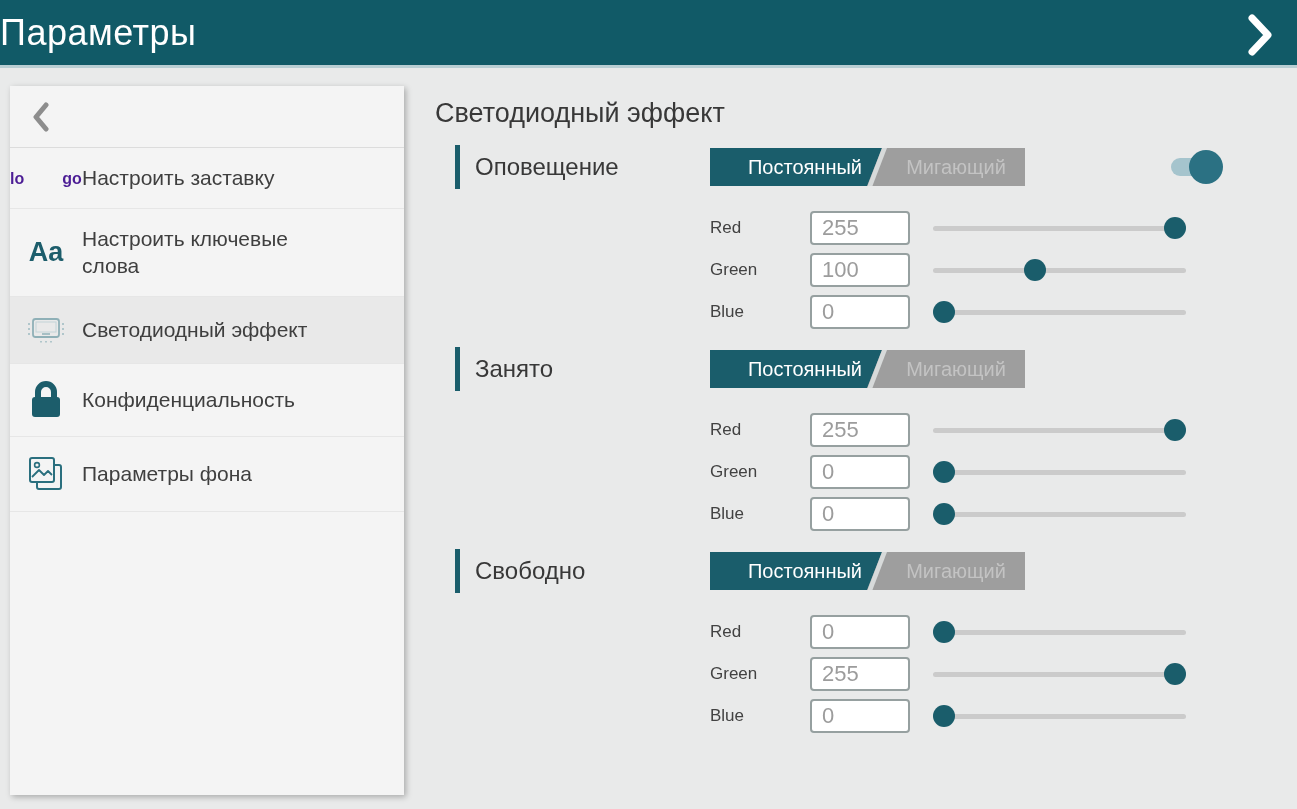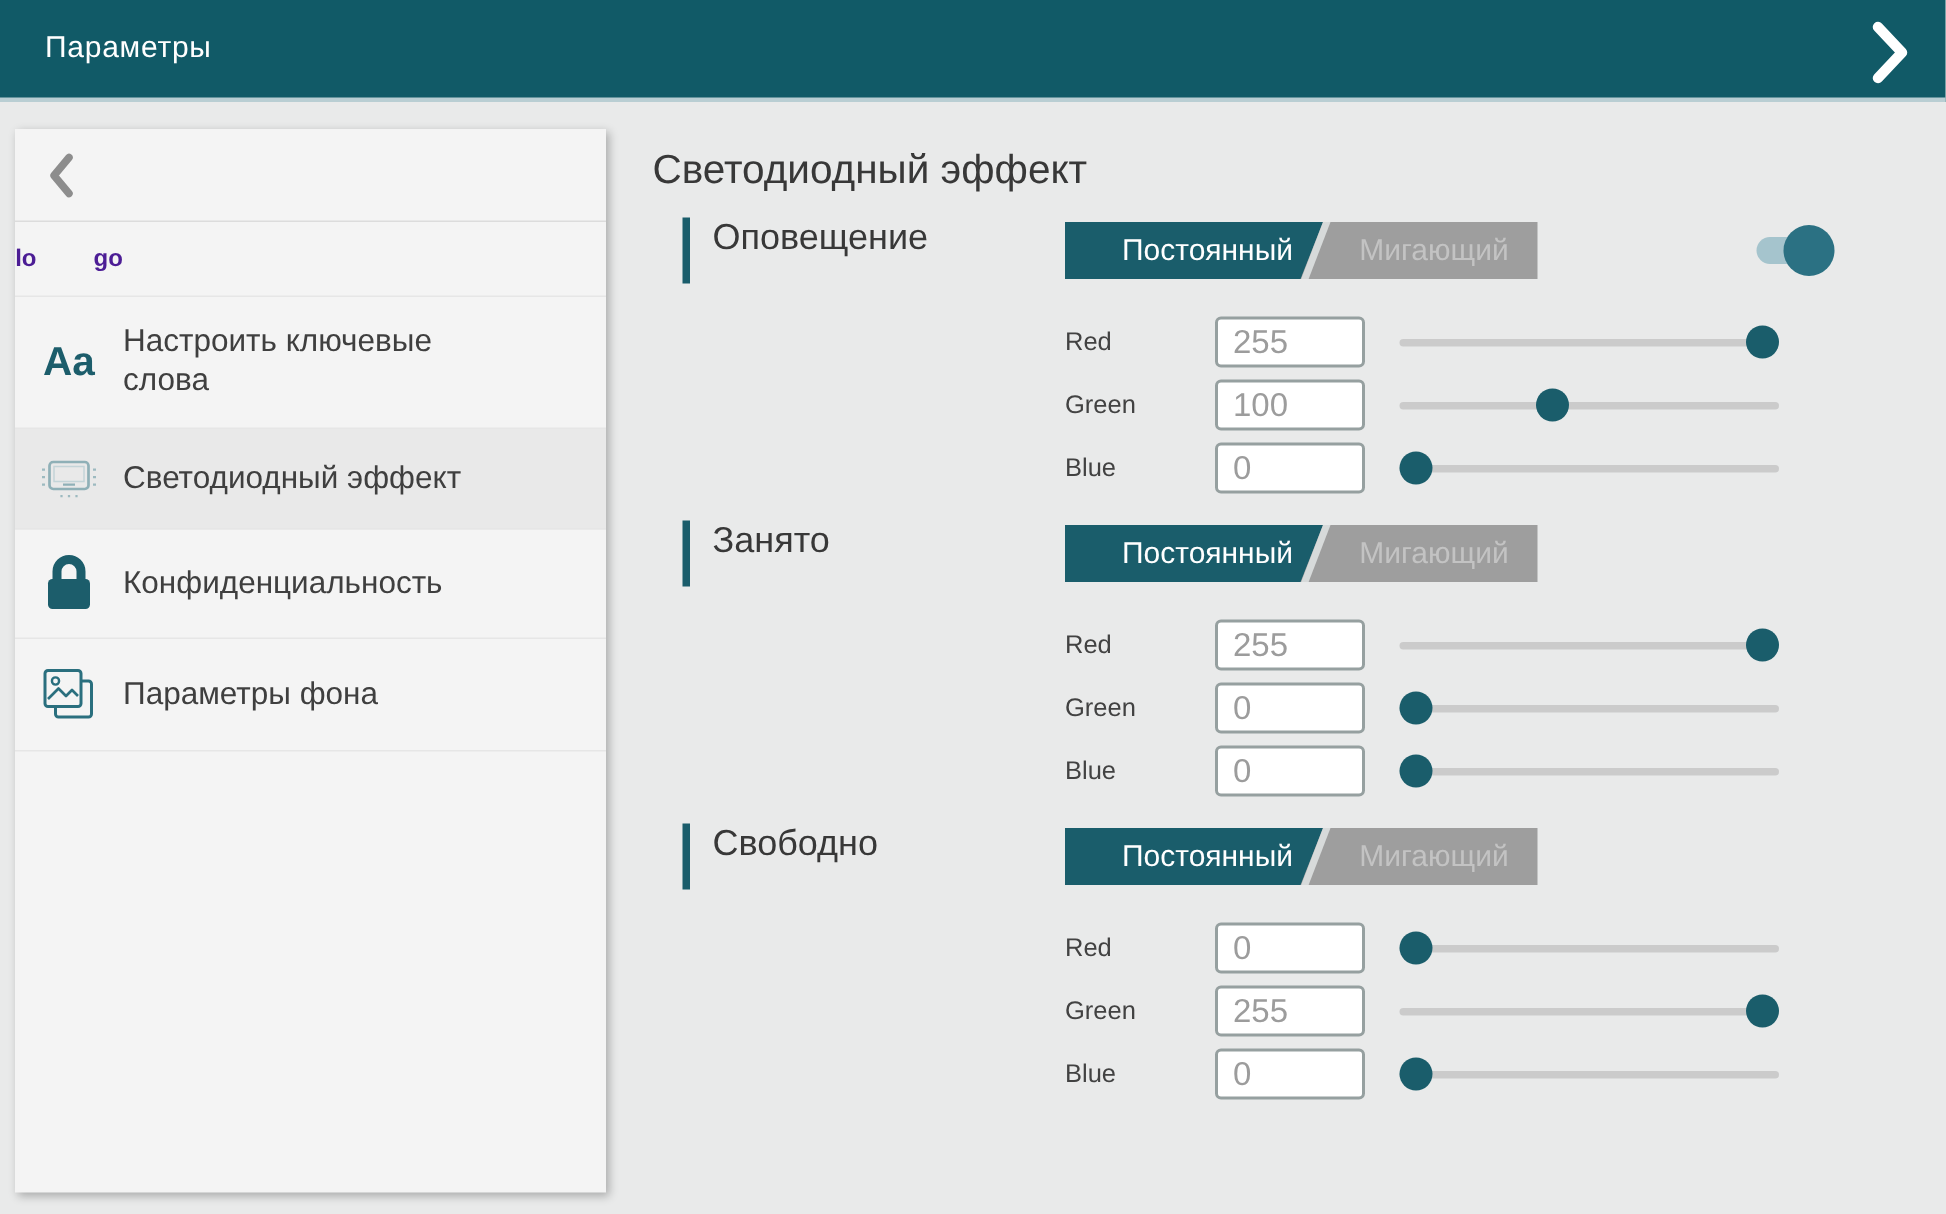--- a/index.html
+++ b/index.html
@@ -8,21 +8,21 @@
     --seg-inactive:#9e9e9e; --seg-inactive-text:#c3c3c3;
     --track:#cbcbcb; --input-border:#96a0a0; --input-text:#9c9c9c;
     --label:#424242; --title:#383838; --toggle-track:#a5c4cd; --toggle-knob:#2b7183;
   }
   *{box-sizing:border-box;margin:0;padding:0;font-family:"Liberation Sans",sans-serif;}
   html,body{width:1297px;height:809px;overflow:hidden;background:var(--main-bg);}
 
   
   .header{position:absolute;left:0;top:0;width:1297px;height:68px;background:var(--header-bg);
           border-bottom:3px solid #b9ced3;display:flex;align-items:center;}
-  .header-title{color:#fff;font-size:20px;margin-left:30px;font-weight:400;letter-spacing:.5px;}
+  .header-title{color:#fff;font-size:36px;font-weight:400;letter-spacing:.5px;}
   .header-chevron{position:absolute;right:22px;top:14px;width:28px;height:42px;cursor:pointer;}
 
   
   .sidebar{position:absolute;left:10px;top:86px;width:394px;height:709px;background:var(--sidebar-bg);
            box-shadow:2px 2px 6px rgba(0,0,0,.28);}
   .sidebar-back{height:62px;display:flex;align-items:center;padding-left:22px;
                 border-bottom:1px solid #dcdcdc;cursor:pointer;}
   .sidebar-item{display:flex;align-items:center;padding:17px 18px 17px 0;
                 border-bottom:1px solid #e6e6e6;cursor:pointer;}
   .sidebar-item.selected{background:var(--sidebar-selected);}
@@ -30,21 +30,21 @@
   .sidebar-label{font-size:21px;color:#3f3f3f;line-height:1.25;max-width:250px;}
 
   .logo-icon{font-size:16px;font-weight:700;color:#4c1d95;line-height:.95;display:flex;flex-direction:row;gap:31px;}
   .logo-icon .l2{margin-left:7px;}
   .aa-icon{font-size:27px;font-weight:700;color:#1c5d6b;}
 
   
   .main{position:absolute;left:435px;top:98px;width:862px;}
   .page-title{font-size:27px;color:var(--title);font-weight:400;margin-bottom:16px;}
   .section{margin-bottom:18px;position:relative;}
-  .section-header{height:44px;position:relative;display:flex;margin-bottom:22px;}
+  .section-header{height:44px;position:relative;display:flex;align-items:center;margin-bottom:22px;}
   .accent-bar{width:5px;height:44px;background:var(--accent);margin-left:20px;}
   .section-title{font-size:24px;color:var(--title);margin-left:15px;}
 
   .seg{position:absolute;left:275px;top:3px;width:315px;height:38px;background:var(--seg-inactive);}
   .seg-active{position:absolute;left:0;top:0;height:38px;width:172px;background:var(--accent);
               clip-path:polygon(0 0,100% 0,calc(100% - 15px) 100%,0 100%);}
   .seg-gap{position:absolute;left:172px;top:0;height:38px;width:5px;background:#d7dada;
            transform:skewX(-21deg);transform-origin:top left;}
   .seg-label{position:absolute;top:0;height:38px;display:flex;align-items:center;justify-content:center;
              font-size:20px;cursor:pointer;}
@@ -80,20 +80,21 @@
     </svg>
   </div>
 
   <div class="sidebar-item">
     <span class="icon-col">
       <span class="logo-icon">
         <span>lo</span>
         <span class="l2">go</span>
       </span>
     </span>
+    <span class="sidebar-label">Настроить заставку</span>
   </div>
 
   <div class="sidebar-item">
     <span class="icon-col">
       <span class="aa-icon">Aa</span>
     </span>
     <span class="sidebar-label">Настроить ключевые слова</span>
   </div>
 
   <div class="sidebar-item selected">

